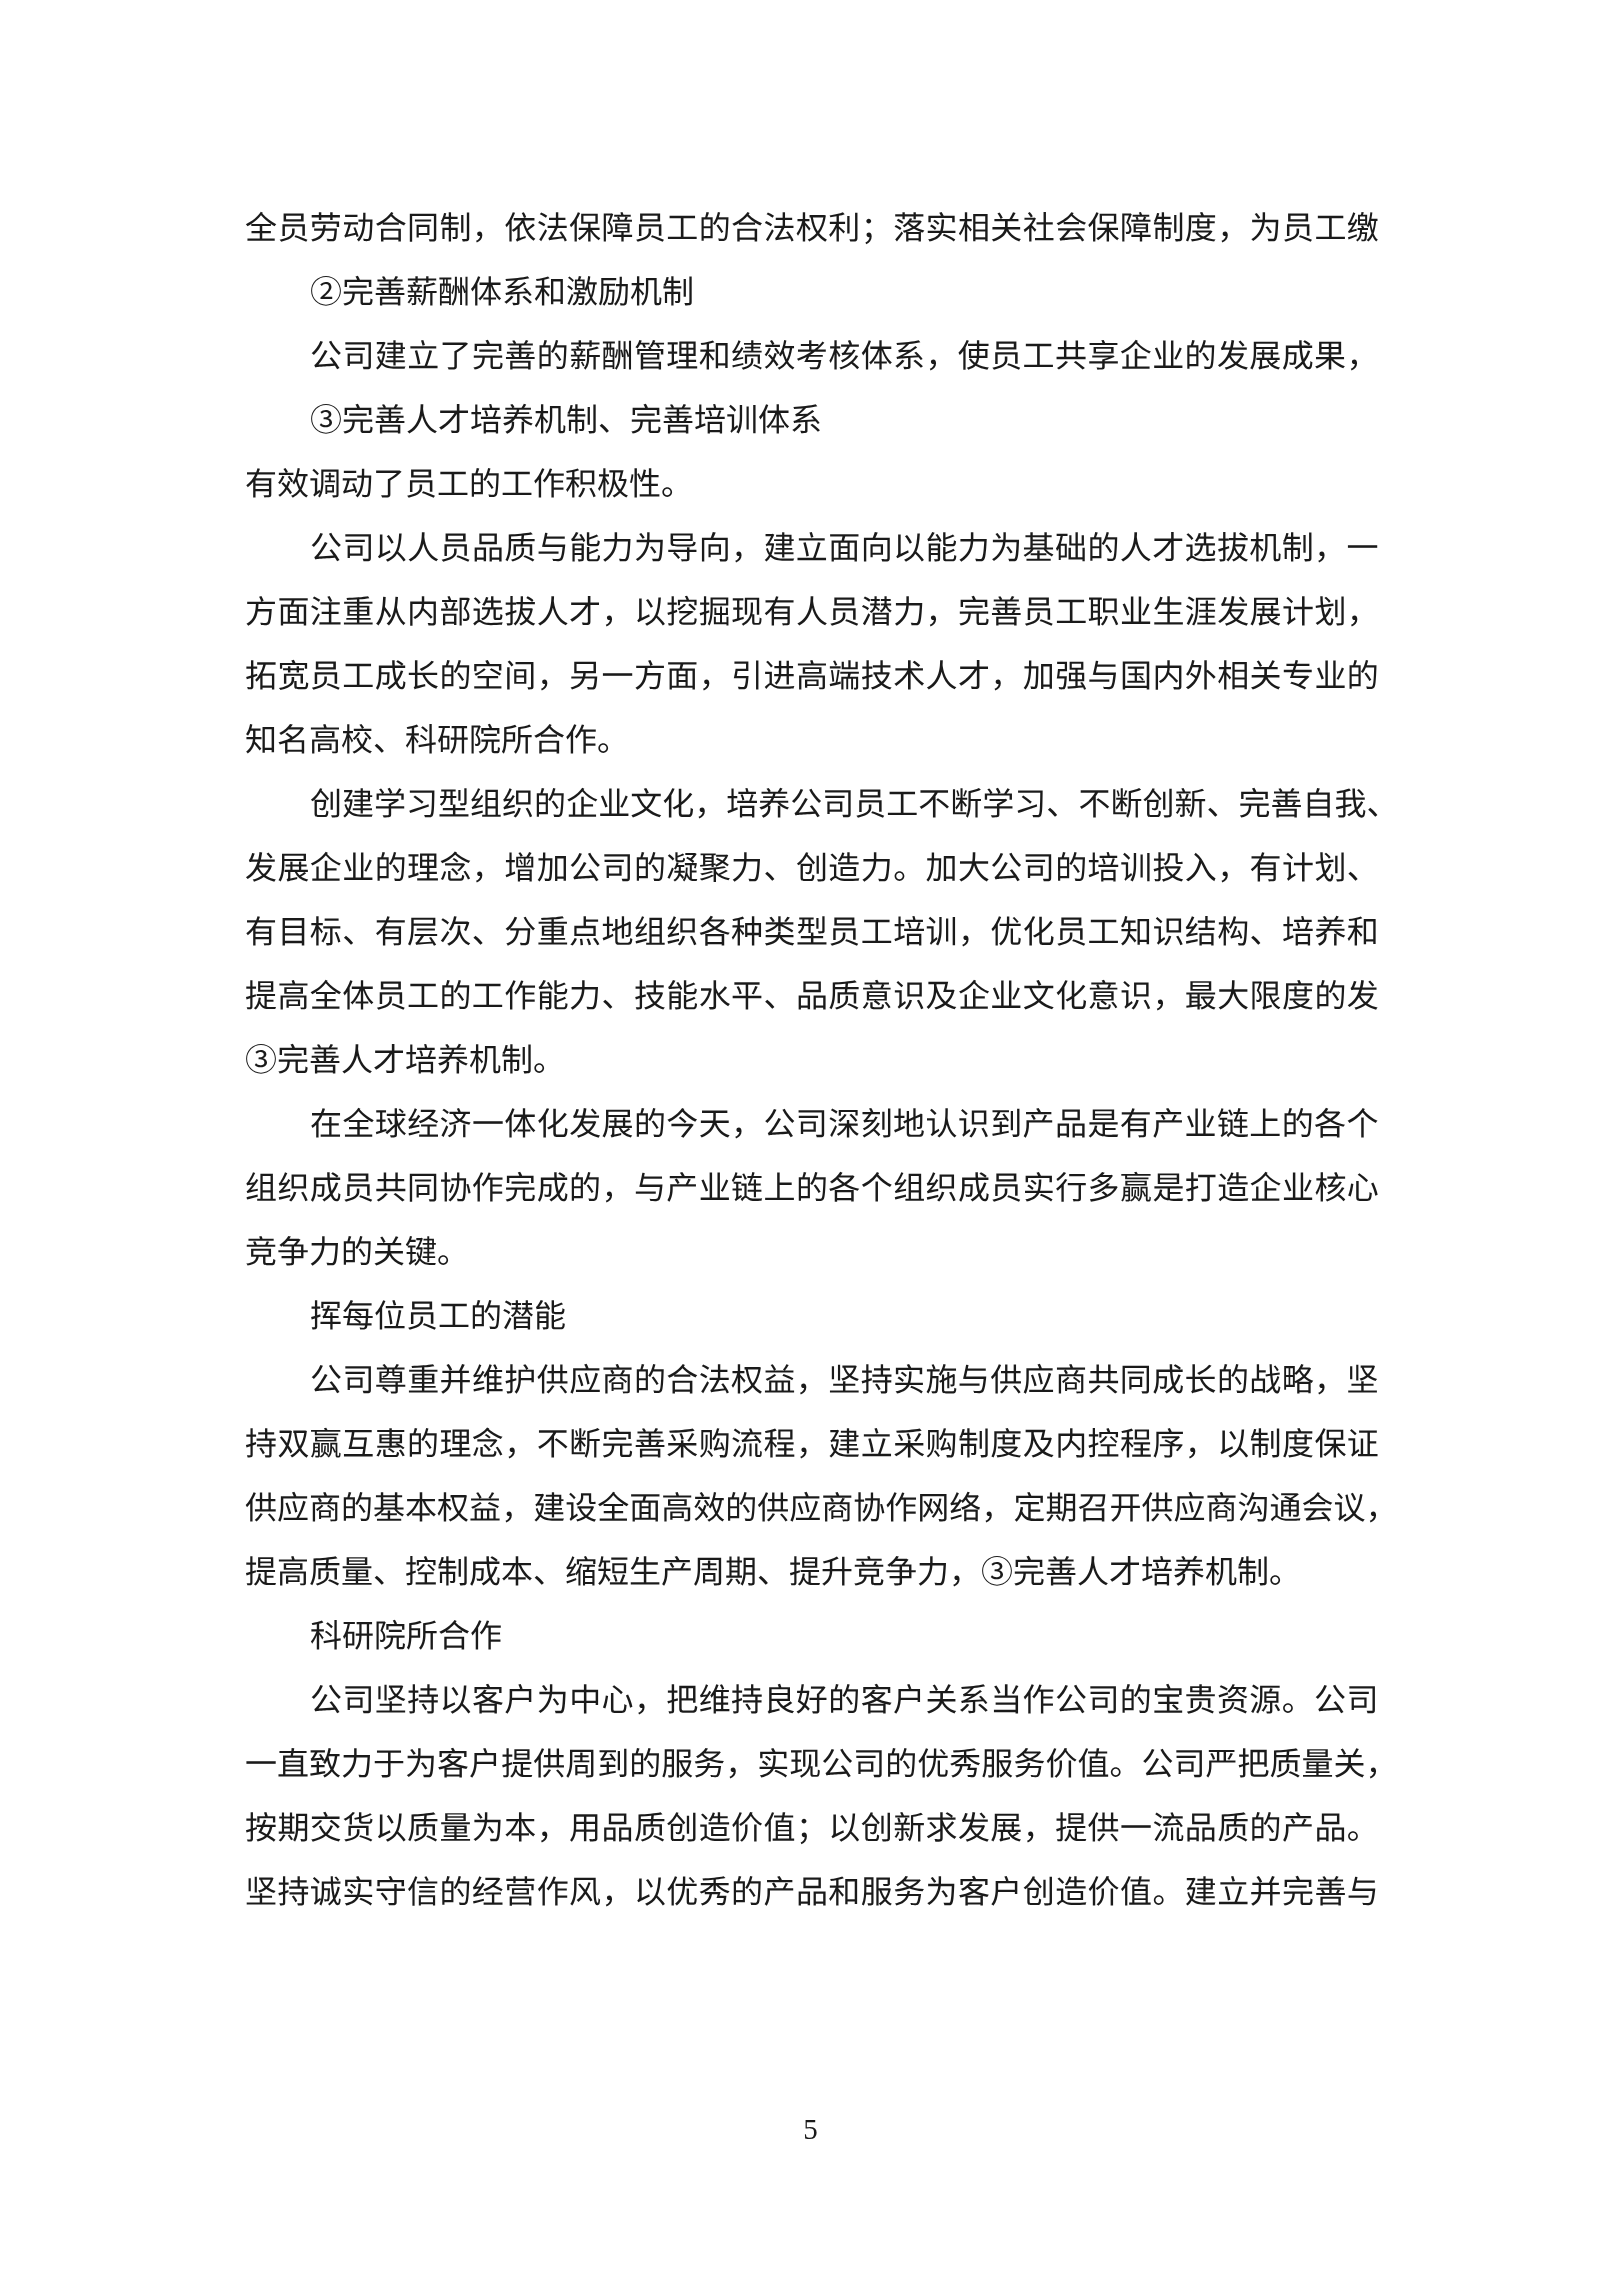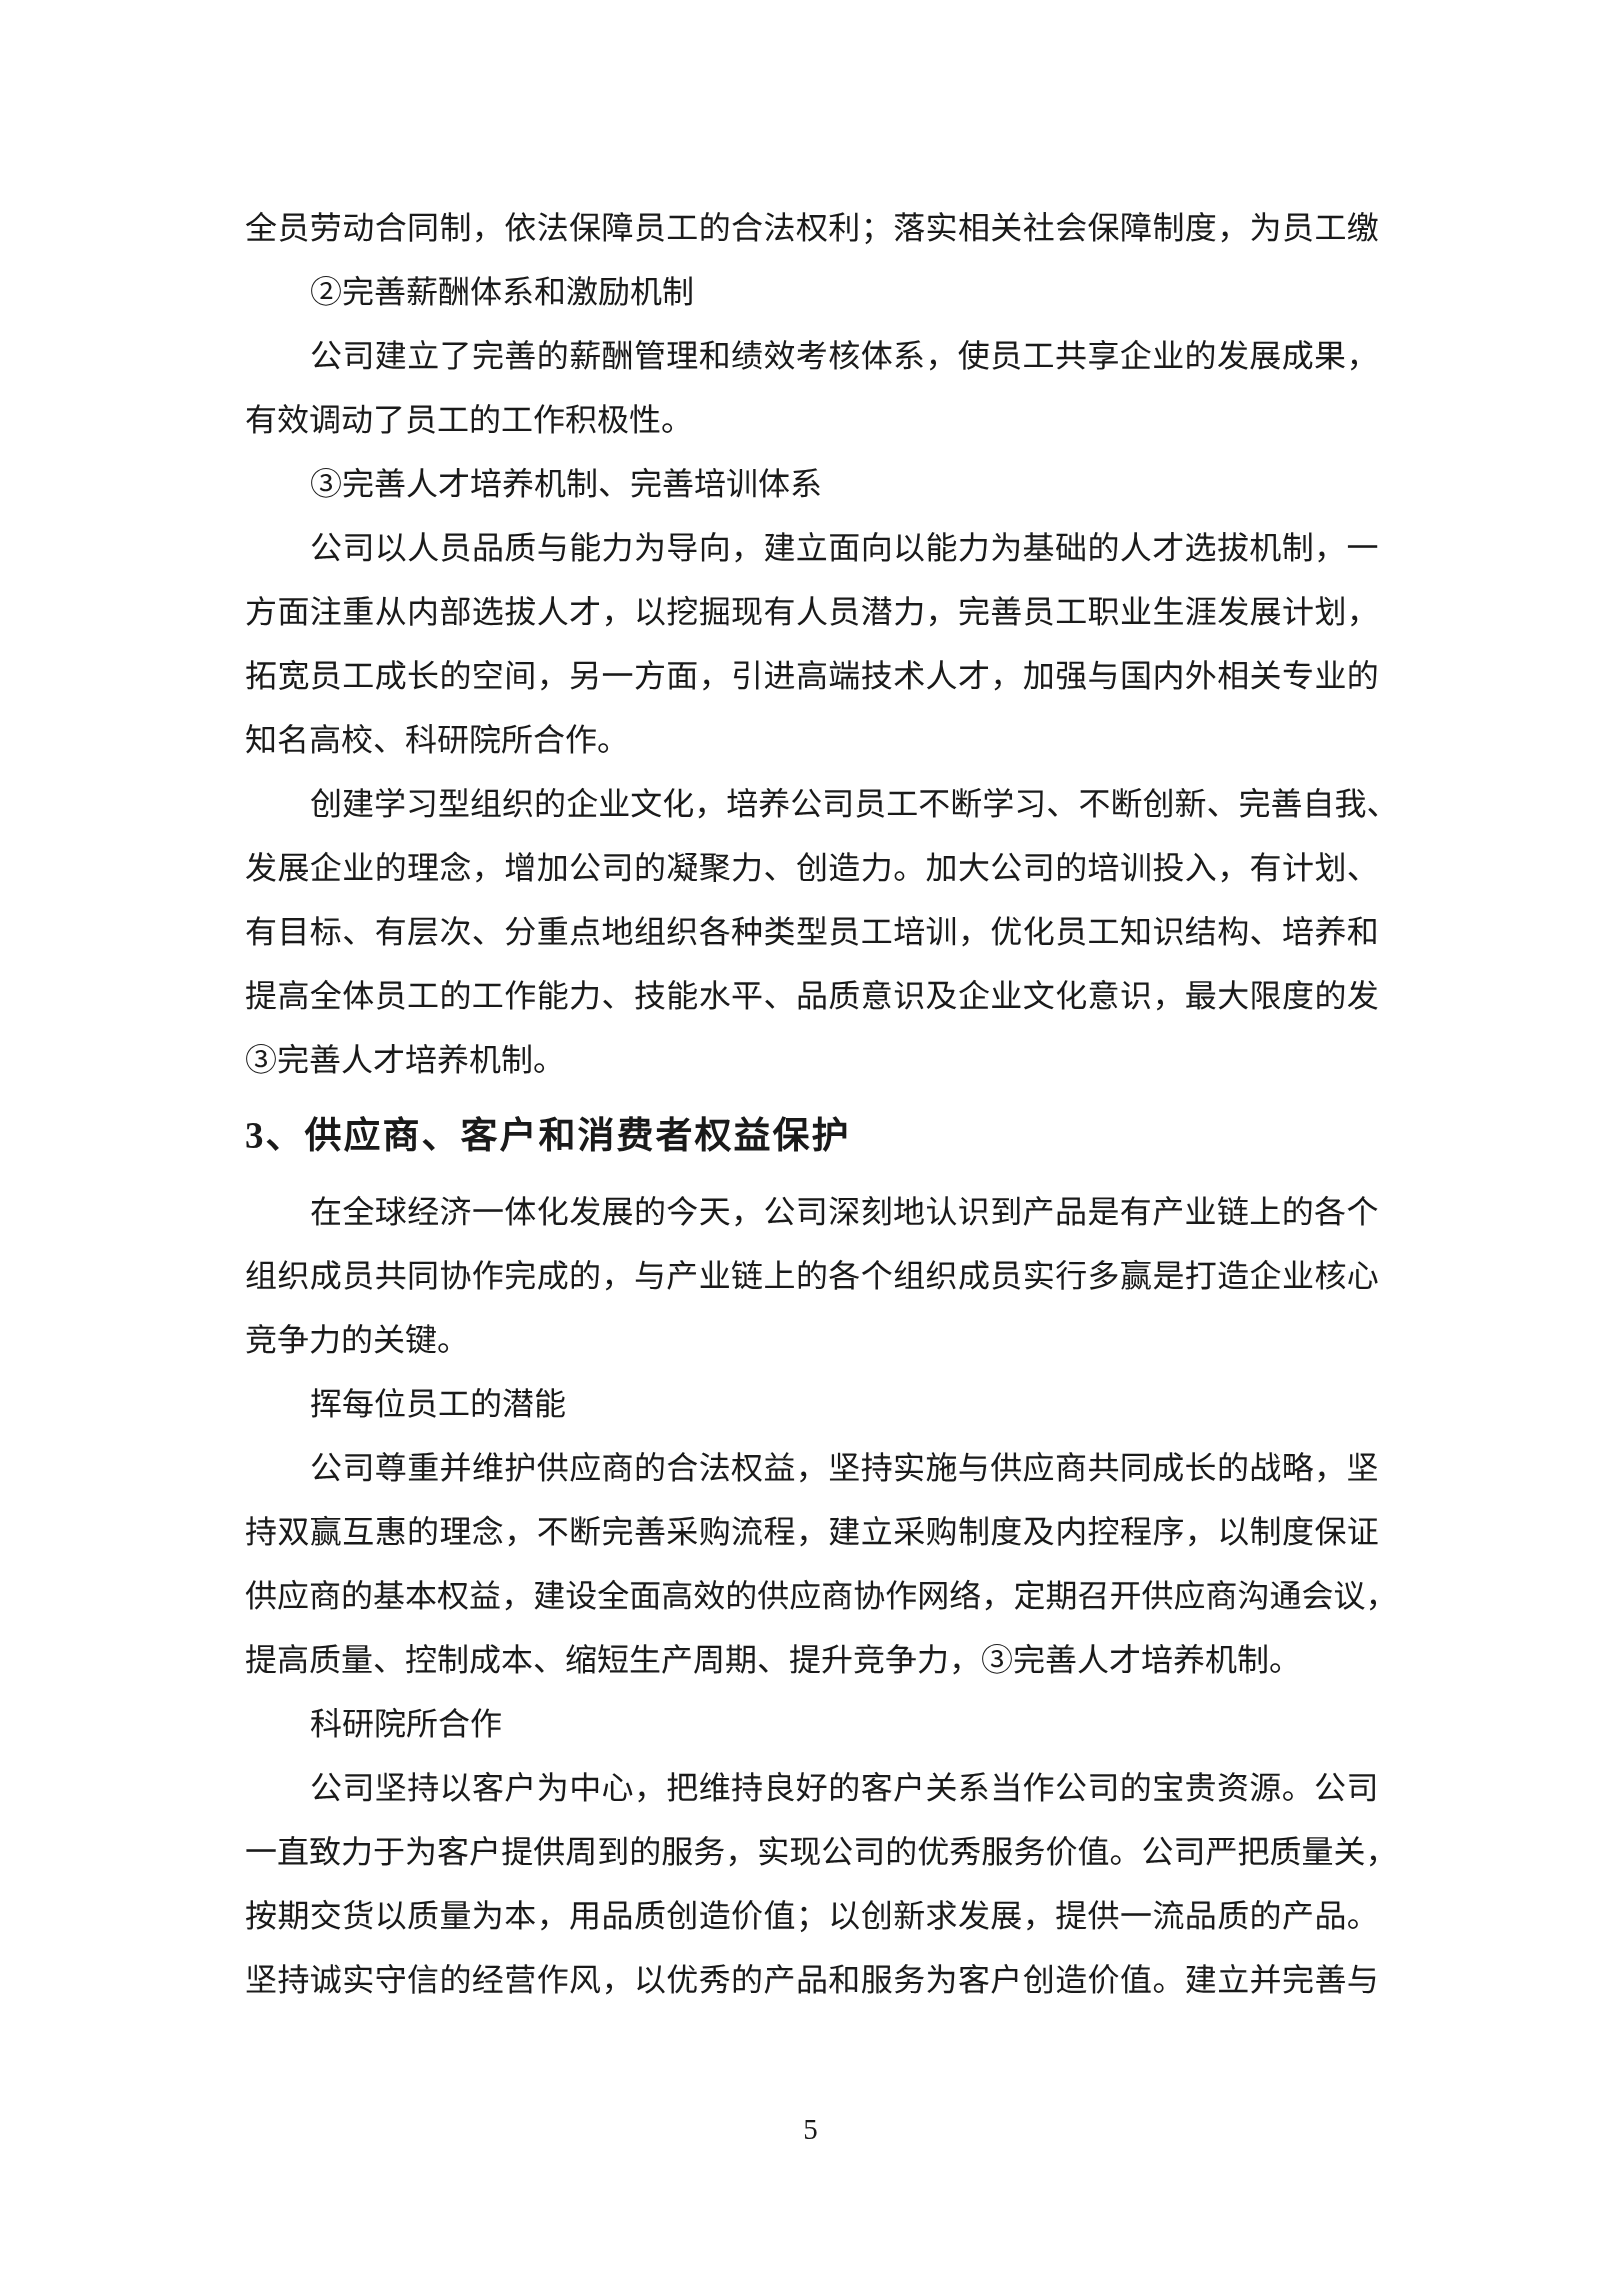--- a/index.html
+++ b/index.html
@@ -132,22 +132,22 @@
         <span>享</span>
         <span>企</span>
         <span>业</span>
         <span>的</span>
         <span>发</span>
         <span>展</span>
         <span>成</span>
         <span>果</span>
         <span>，</span>
       </div>
+      <div class="line indent">③完善人才培养机制、完善培训体系</div>
       <div class="line">有效调动了员工的工作积极性。</div>
-      <div class="line indent">③完善人才培养机制、完善培训体系</div>
       <div class="line indent justify">
         <span>公</span>
         <span>司</span>
         <span>以</span>
         <span>人</span>
         <span>员</span>
         <span>品</span>
         <span>质</span>
         <span>与</span>
         <span>能</span>
@@ -392,21 +392,20 @@
         <span>识</span>
         <span>，</span>
         <span>最</span>
         <span>大</span>
         <span>限</span>
         <span>度</span>
         <span>的</span>
         <span>发</span>
       </div>
       <div class="line">③完善人才培养机制。</div>
-      <div class="line heading">3、供应商、客户和消费者权益保护</div>
       <div class="line indent justify">
         <span>在</span>
         <span>全</span>
         <span>球</span>
         <span>经</span>
         <span>济</span>
         <span>一</span>
         <span>体</span>
         <span>化</span>
         <span>发</span>

